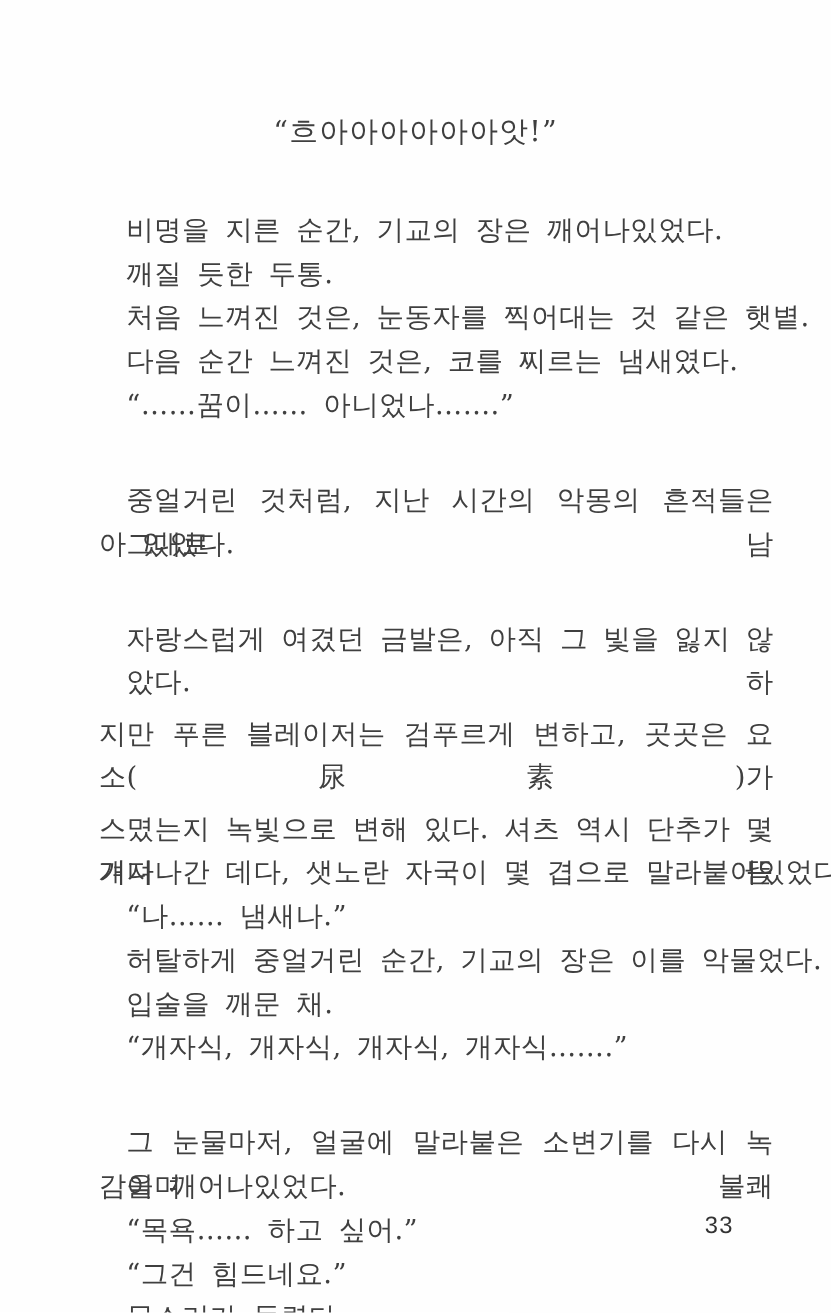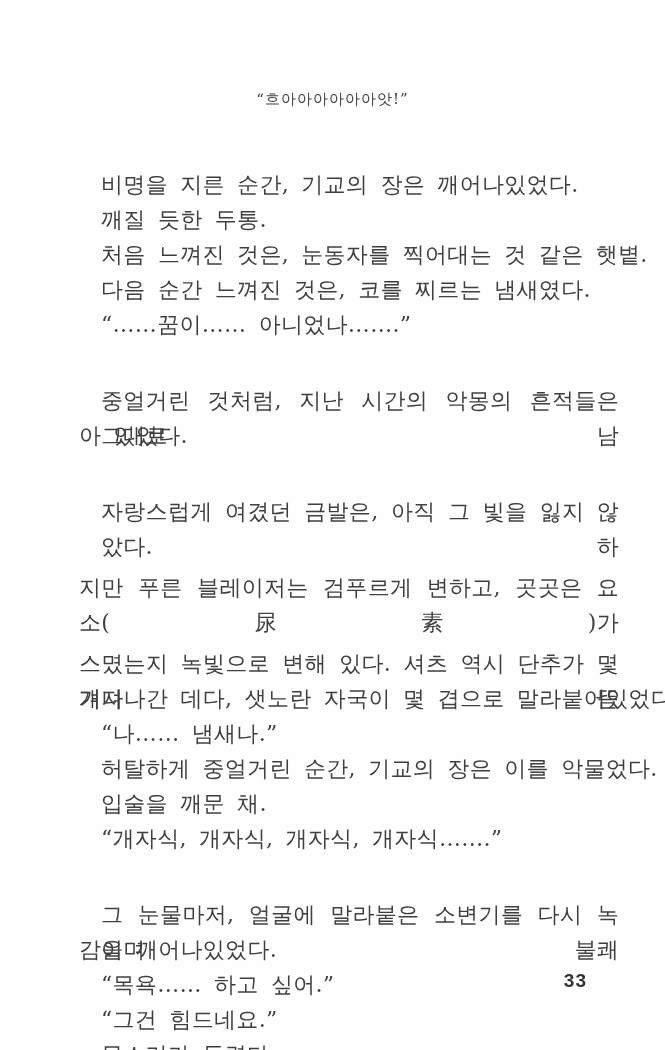--- a/index.html
+++ b/index.html
@@ -20,21 +20,21 @@
     color: #3f3f3f;
     font-family: "DejaVu Serif", "Liberation Serif", serif;
   }
   .title {
     position: absolute;
     top: 90px;
     left: 0;
     width: 100%;
     margin: 0;
     text-align: center;
-    font-size: 15px;
+    font-size: 23px;
     font-weight: normal;
     letter-spacing: 1px;
     color: #3f3f3f;
   }
   .text-block {
     position: absolute;
     top: 167px;
     left: 79px;
     width: 540px;
   }
@@ -57,21 +57,20 @@
     margin-top: 41px;
   }
   .folio {
     position: absolute;
     top: 970px;
     right: 78px;
     font-family: "Liberation Sans", "DejaVu Sans", sans-serif;
     font-size: 19px;
     color: #333333;
     letter-spacing: 1px;
-    font-weight: bold;
   }
 </style>
 </head>
 <body>
 
 <div class="page">
   <h1 class="title">“흐아아아아아아앗!”</h1>
 
   <div class="text-block" id="text-block">
       <div class="line indent">비명을 지른 순간, 기교의 장은 깨어나있었다.</div>

